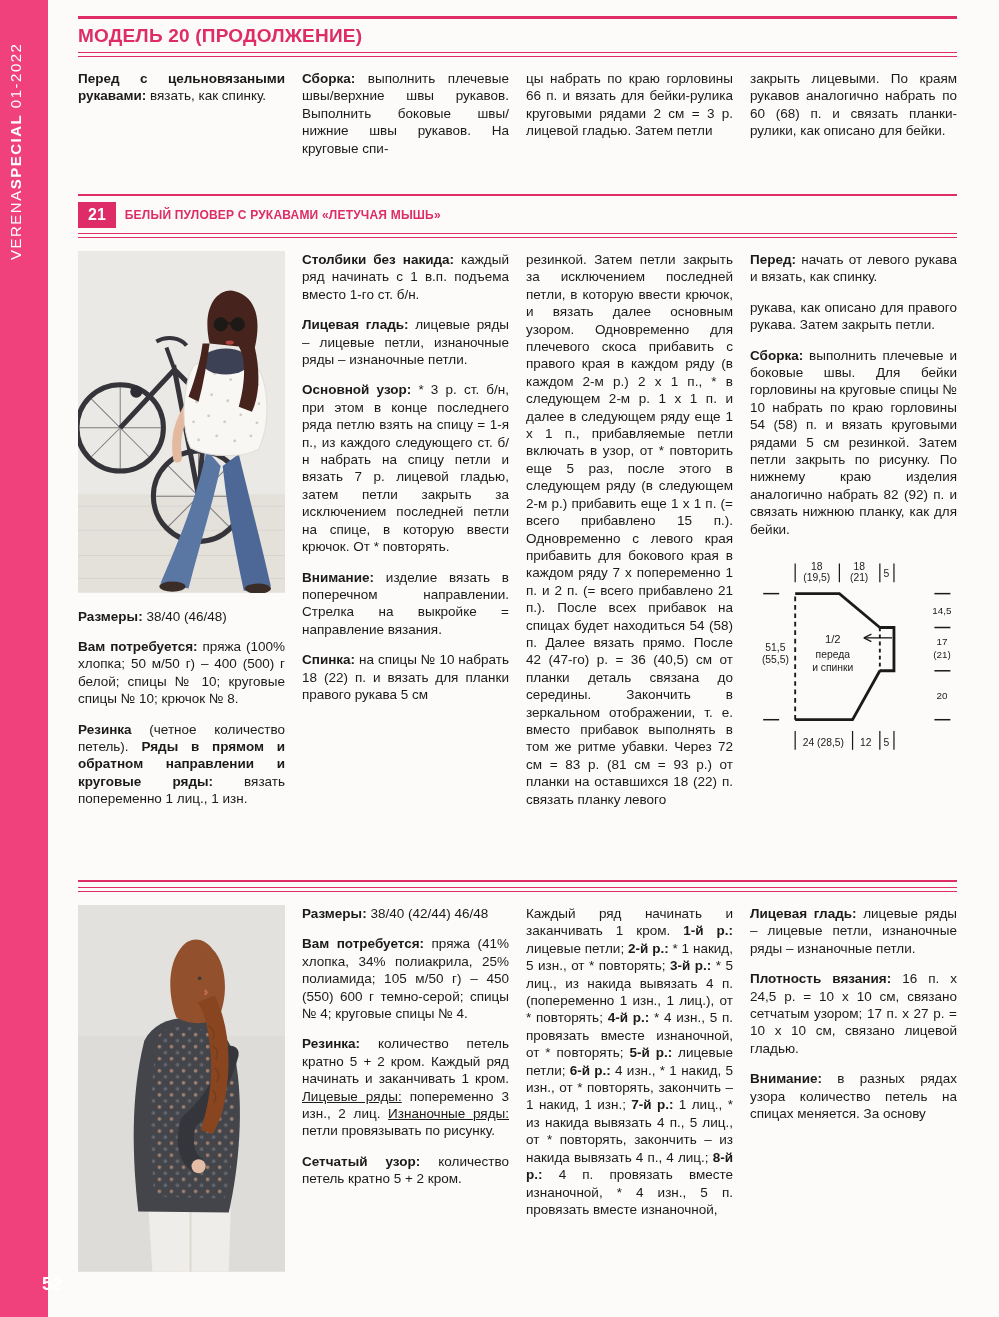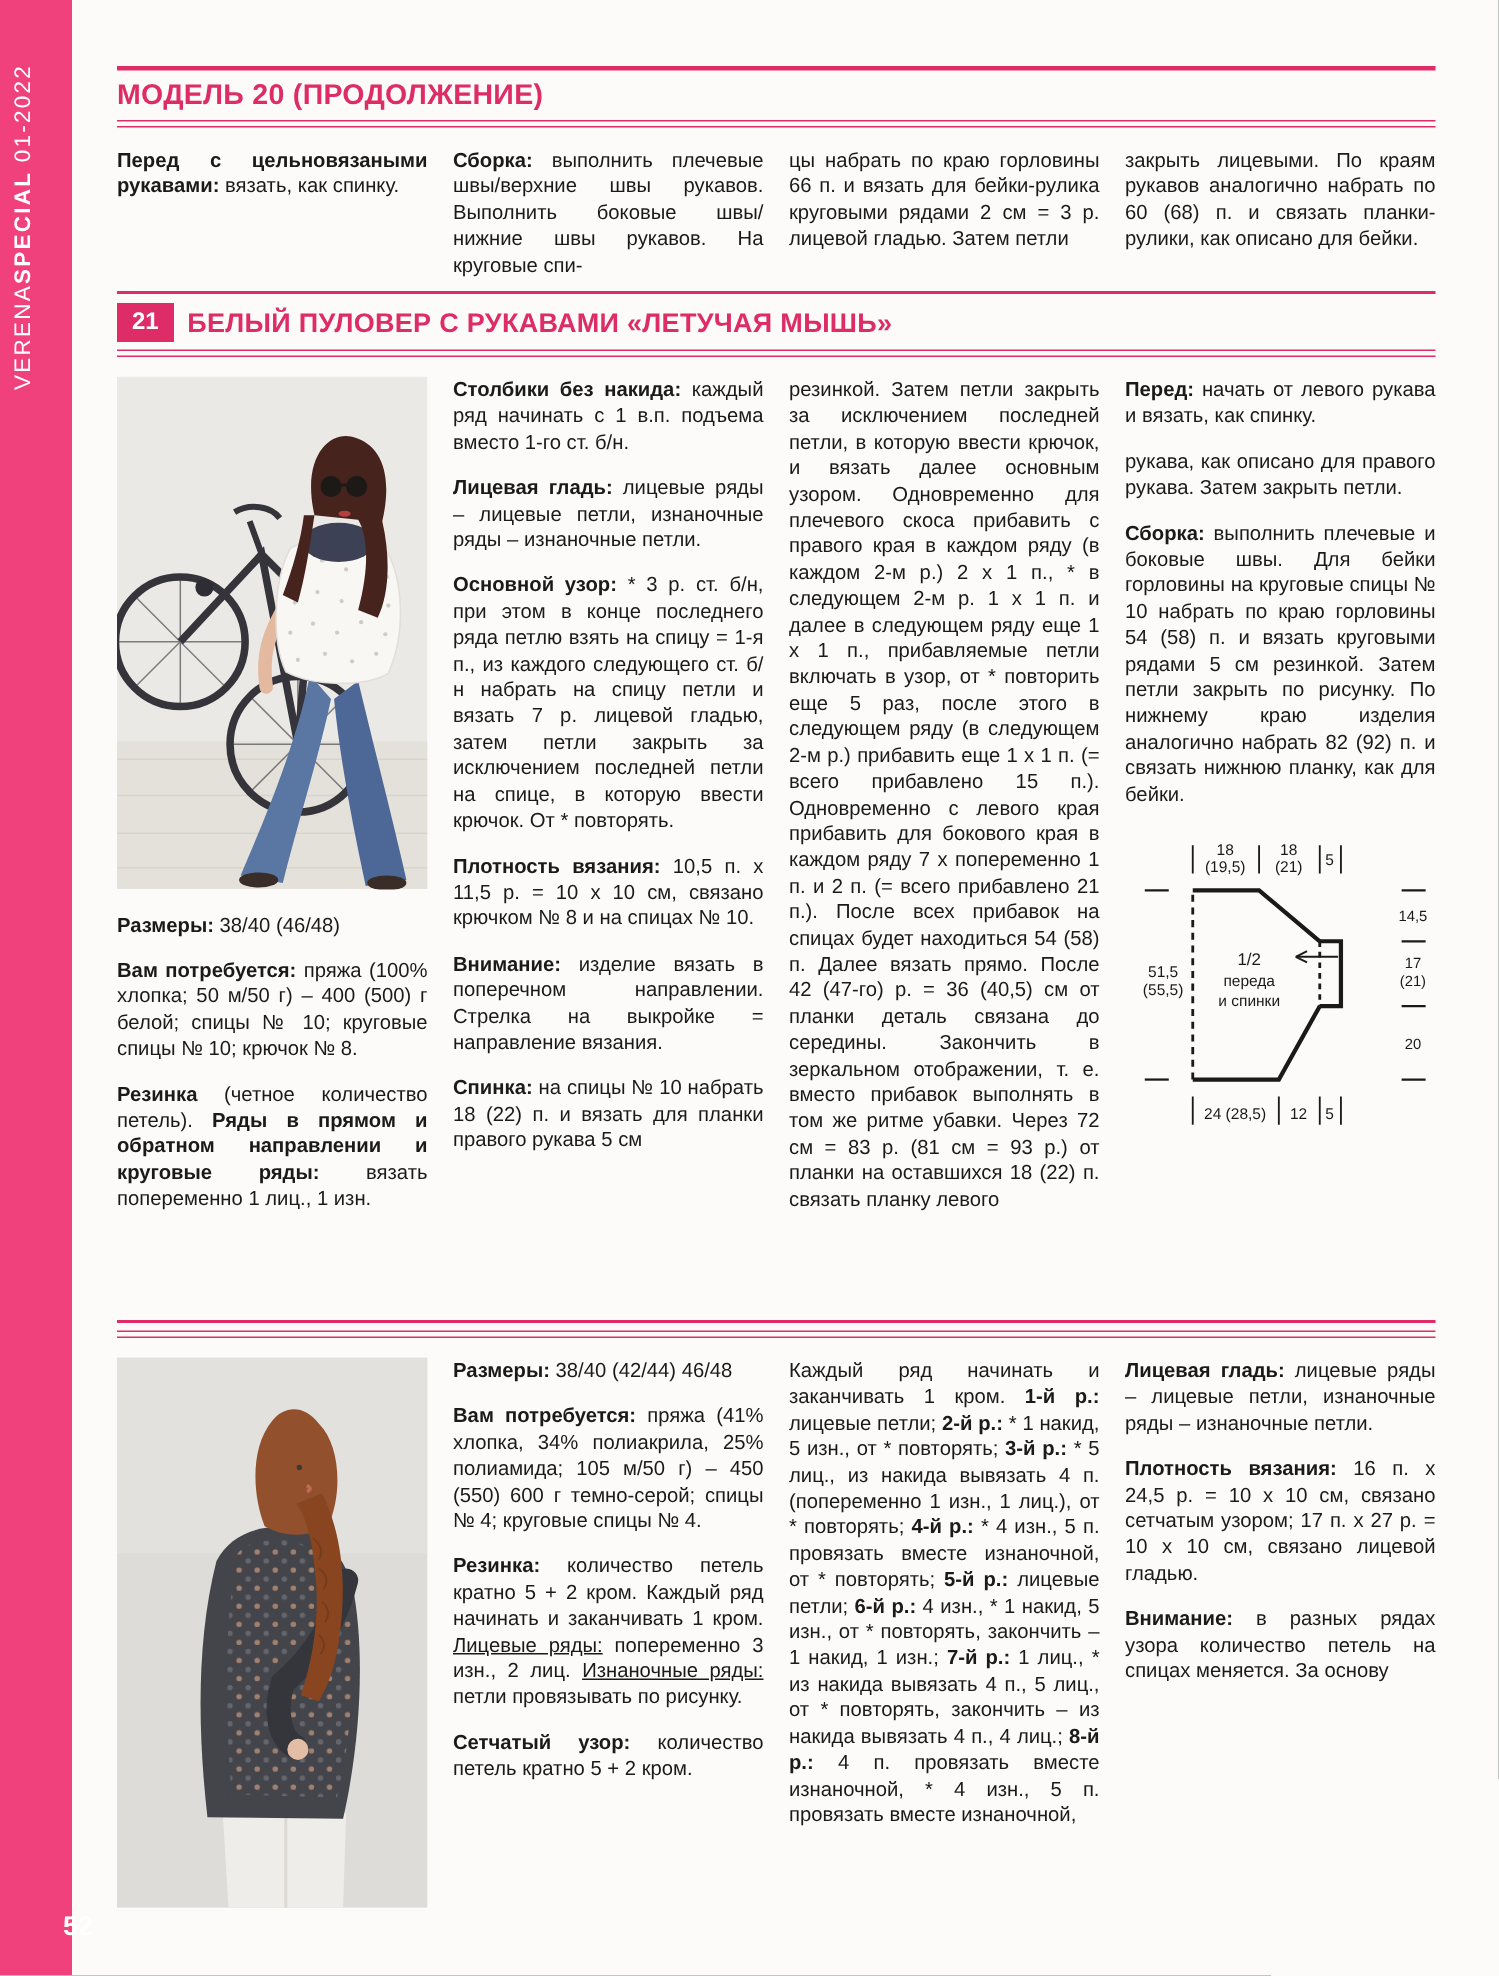--- a/index.html
+++ b/index.html
@@ -8,30 +8,30 @@
   
   .spine{position:absolute;left:0;top:0;width:48px;height:1317px;background:var(--pink);}
   .side-text{position:absolute;left:7px;top:30px;height:230px;width:34px;
              writing-mode:vertical-rl;transform:rotate(180deg);
              color:#fff;font-size:15px;letter-spacing:1.5px;white-space:nowrap;}
   .side-text .bd{font-weight:bold;}
   .page-num{position:absolute;left:0;bottom:22px;width:48px;text-align:center;
             color:#fff;font-weight:bold;font-size:18px;padding-left:28px;}
   
   .block{position:absolute;left:78px;width:879px;}
-  .b-m20{top:44px;} .b-s21{top:194px;} .b-s22{top:880px;}
+  .b-m20{top:16px;} .b-s21{top:194px;} .b-s22{top:880px;}
   .rule-top{border-top:3px solid var(--accent);}
   .rule-thin{border-top:2px solid var(--accent);}
   .rule-dbl{height:3px;border-top:1.5px solid var(--accent);border-bottom:1.5px solid var(--accent);margin-top:5px;}
   .m20-title{color:var(--accent);font-weight:bold;font-size:19px;letter-spacing:.2px;
              margin:6px 0 5px 0;}
   .sec-head{display:flex;align-items:center;gap:9px;margin:6px 0 5px 0;}
   .sec-num{background:var(--accent);color:#fff;font-weight:bold;font-size:16px;
            line-height:1;padding:5px 10px;}
-  .sec-title{color:var(--accent);font-weight:bold;font-size:18px;letter-spacing:.2px;}
+  .sec-title{color:var(--accent);font-weight:bold;font-size:12px;letter-spacing:.2px;}
   
   .cols{display:grid;grid-template-columns:repeat(4,1fr);column-gap:17px;margin-top:13px;}
   .para{margin:0 0 13px 0;font-size:13.5px;line-height:1.29;text-align:justify;}
   .para:last-child{margin-bottom:0;}
   .para .b{font-weight:bold;}
   .para .u{text-decoration:underline;}
   .photo{width:100%;display:block;margin-bottom:15px;}
   .diagram{width:100%;display:block;margin-top:18px;}
   .dg-txt{font-family:"Liberation Sans",sans-serif;fill:#1a1a1a;}
 </style>
@@ -147,21 +147,20 @@
         <div>
             <p class="para"><span class="b">Размеры:</span><span> 38/40 (46/48)</span></p>
             <p class="para"><span class="b">Вам потребуется:</span><span> пряжа (100% хлопка; 50 м/50 г) – 400 (500) г белой; спицы № 10; круговые спицы № 10; крючок № 8.</span></p>
             <p class="para"><span class="b">Резинка</span><span> (четное количество петель). </span><span class="b">Ряды в прямом и обратном направлении и круговые ряды:</span><span> вязать попеременно 1 лиц., 1 изн.</span></p>
           </div>
       </div>
       <div class="col">
           <p class="para"><span class="b">Столбики без накида:</span><span> каждый ряд начинать с 1 в.п. подъема вместо 1-го ст. б/н.</span></p>
           <p class="para"><span class="b">Лицевая гладь:</span><span> лицевые ряды – лицевые петли, изнаночные ряды – изнаночные петли.</span></p>
           <p class="para"><span class="b">Основной узор:</span><span> * 3 р. ст. б/н, при этом в конце последнего ряда петлю взять на спицу = 1-я п., из каждого следующего ст. б/н набрать на спицу петли и вязать 7 р. лицевой гладью, затем петли закрыть за исключением последней петли на спице, в которую ввести крючок. От * повторять.</span></p>
-          <p class="para"><span class="b">Плотность вязания:</span><span> 10,5 п. x 11,5 р. = 10 x 10 см, связано крючком № 8 и на спицах № 10.</span></p>
           <p class="para"><span class="b">Внимание:</span><span> изделие вязать в поперечном направлении. Стрелка на выкройке = направление вязания.</span></p>
           <p class="para"><span class="b">Спинка:</span><span> на спицы № 10 набрать 18 (22) п. и вязать для планки правого рукава 5 см</span></p>
         </div>
       <div class="col">
           <p class="para"><span>резинкой. Затем петли закрыть за исключением последней петли, в которую ввести крючок, и вязать далее основным узором. Одновременно для плечевого скоса прибавить с правого края в каждом ряду (в каждом 2-м р.) 2 x 1 п., * в следующем 2-м р. 1 x 1 п. и далее в следующем ряду еще 1 x 1 п., прибавляемые петли включать в узор, от * повторить еще 5 раз, после этого в следующем ряду (в следующем 2-м р.) прибавить еще 1 x 1 п. (= всего прибавлено 15 п.). Одновременно с левого края прибавить для бокового края в каждом ряду 7 x попеременно 1 п. и 2 п. (= всего прибавлено 21 п.). После всех прибавок на спицах будет находиться 54 (58) п. Далее вязать прямо. После 42 (47-го) р. = 36 (40,5) см от планки деталь связана до середины. Закончить в зеркальном отображении, т. е. вместо прибавок выполнять в том же ритме убавки. Через 72 см = 83 р. (81 см = 93 р.) от планки на оставшихся 18 (22) п. связать планку левого</span></p>
         </div>
       <div class="col">
         <div>
             <p class="para"><span class="b">Перед:</span><span> начать от левого рукава и вязать, как спинку.</span></p>
             <p class="para"><span>рукава, как описано для правого рукава. Затем закрыть петли.</span></p>

